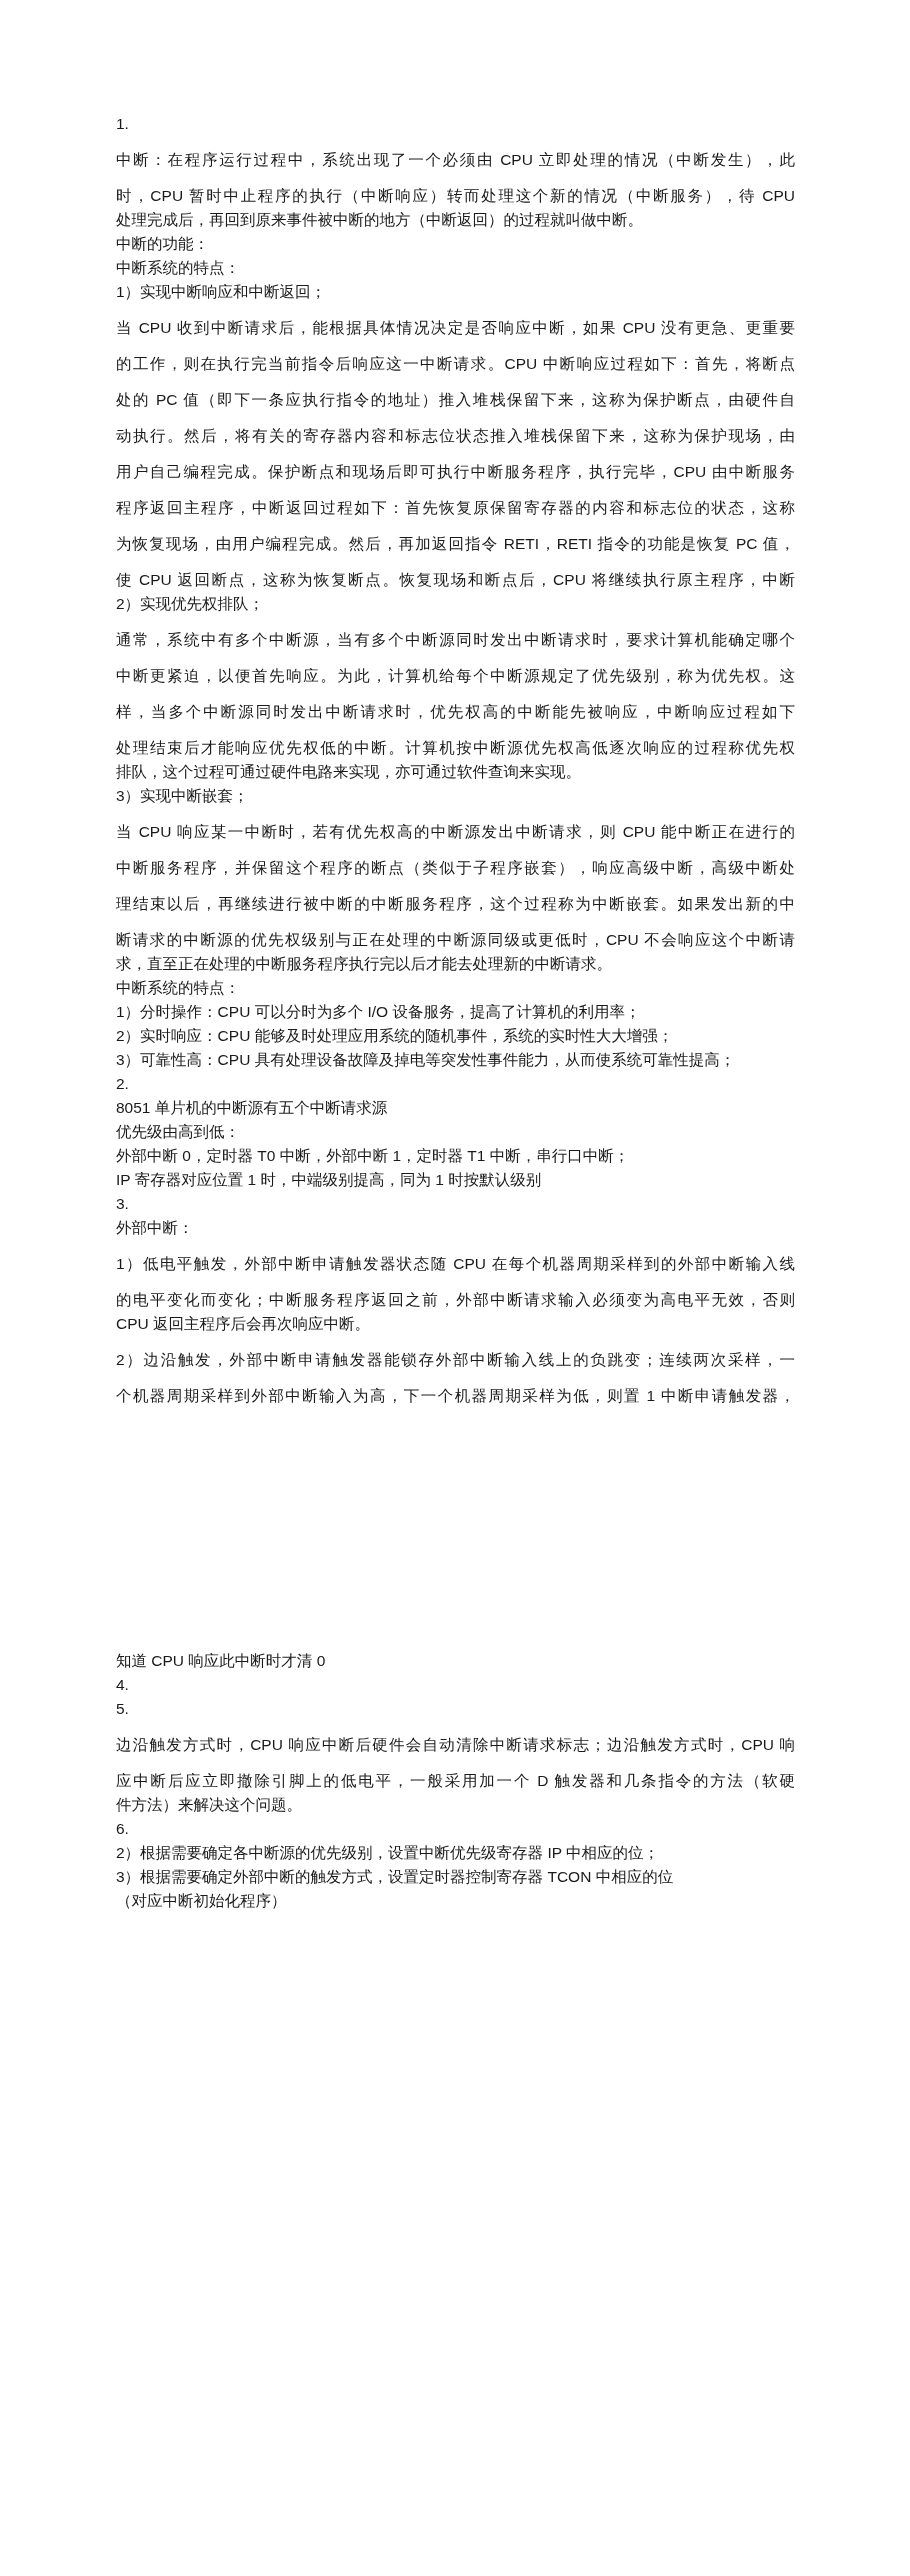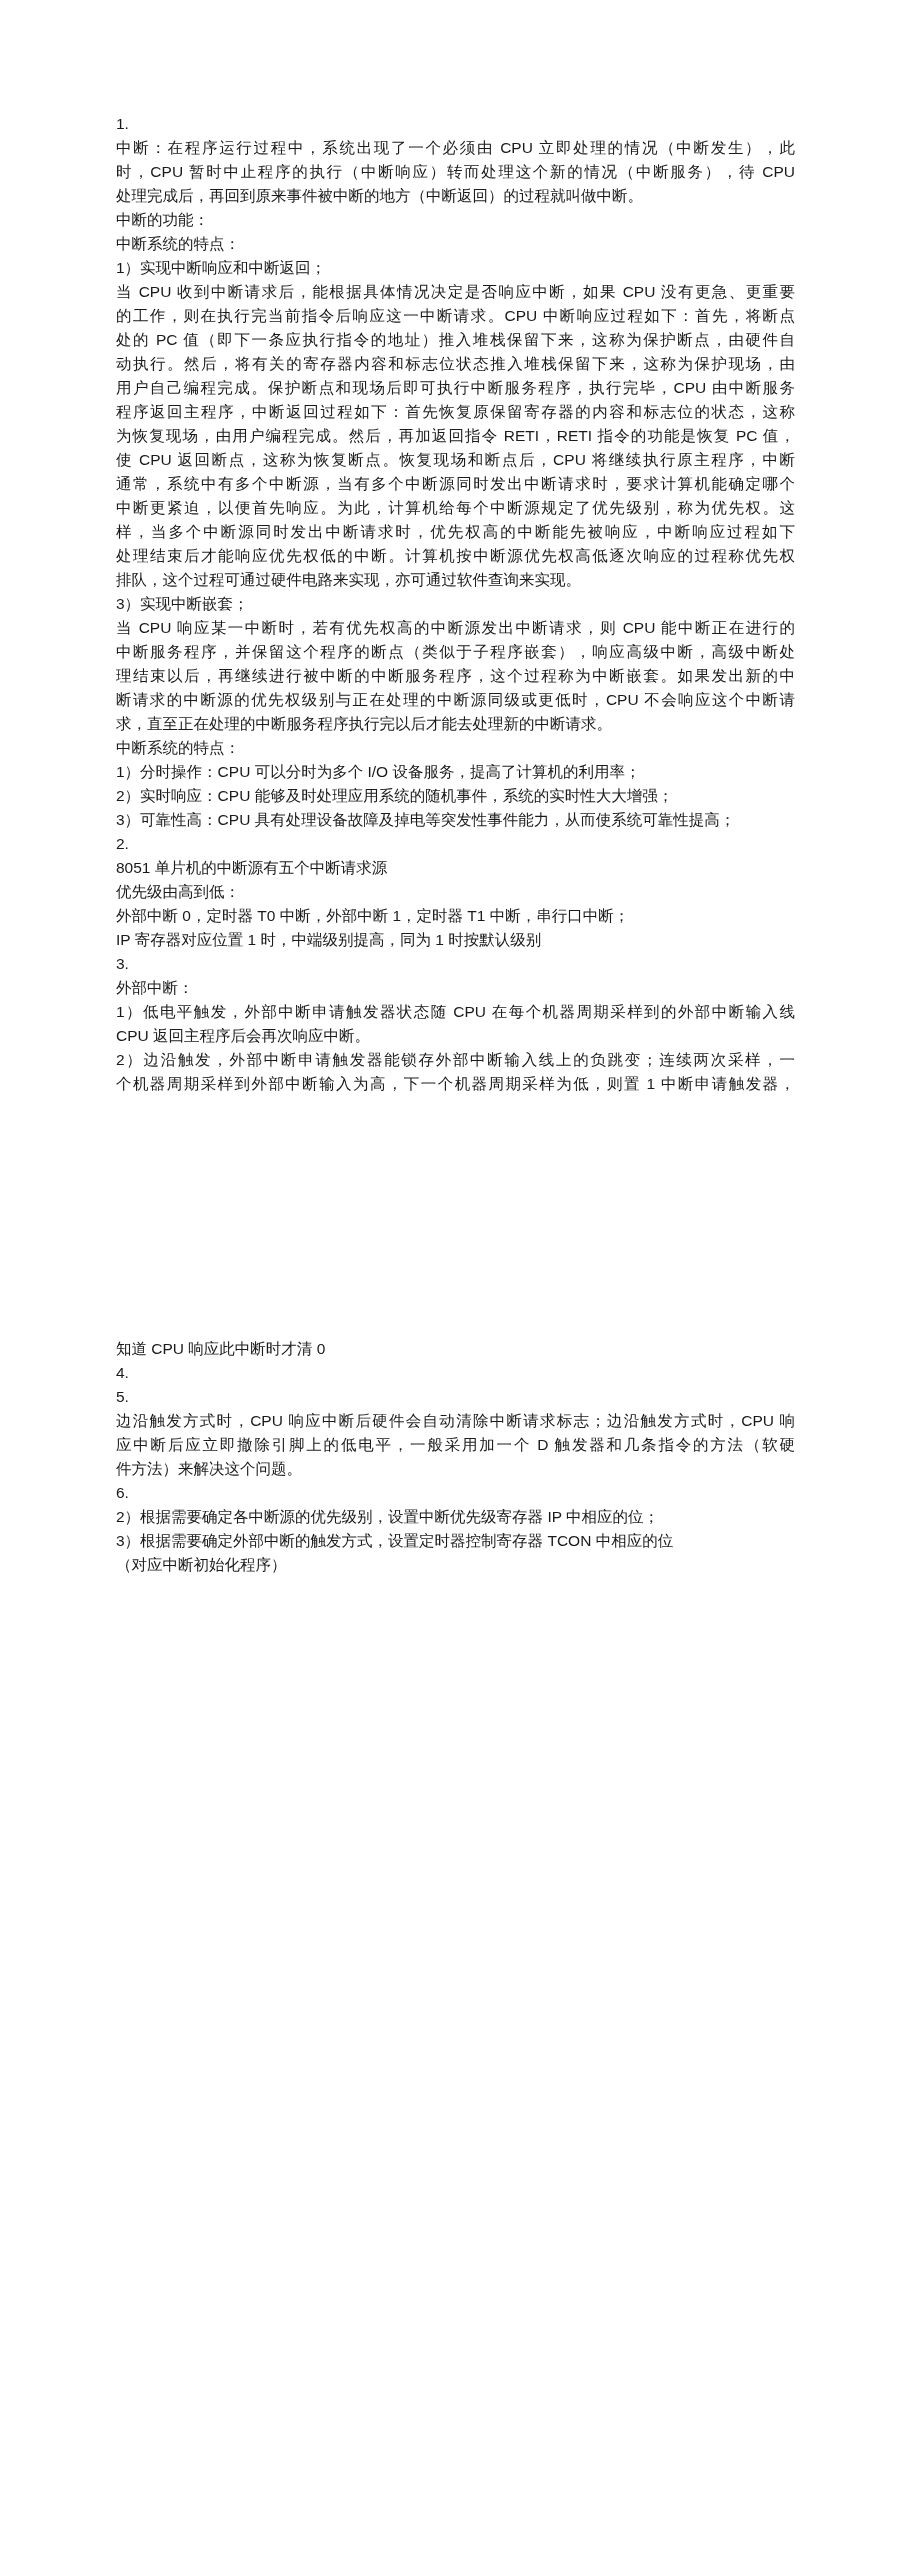--- a/index.html
+++ b/index.html
@@ -33,20 +33,21 @@
     overflow: hidden;
     color: #1a1a1a;
     text-align: left;
     word-break: keep-all;
     white-space: normal;
   }
   
   .line.j {
     text-align: justify;
     text-align-last: justify;
+    margin-top: 12px;
   }
   .gap {
     height: 241px;
   }
 </style>
 </head>
 <body>
 
 <div class="page">
   <div class="content">
@@ -58,20 +59,21 @@
       <div class="line">中断系统的特点：</div>
       <div class="line">1）实现中断响应和中断返回；</div>
       <div class="line j">当 CPU 收到中断请求后，能根据具体情况决定是否响应中断，如果 CPU 没有更急、更重要</div>
       <div class="line j">的工作，则在执行完当前指令后响应这一中断请求。CPU 中断响应过程如下：首先，将断点</div>
       <div class="line j">处的 PC 值（即下一条应执行指令的地址）推入堆栈保留下来，这称为保护断点，由硬件自</div>
       <div class="line j">动执行。然后，将有关的寄存器内容和标志位状态推入堆栈保留下来，这称为保护现场，由</div>
       <div class="line j">用户自己编程完成。保护断点和现场后即可执行中断服务程序，执行完毕，CPU 由中断服务</div>
       <div class="line j">程序返回主程序，中断返回过程如下：首先恢复原保留寄存器的内容和标志位的状态，这称</div>
       <div class="line j">为恢复现场，由用户编程完成。然后，再加返回指令 RETI，RETI 指令的功能是恢复 PC 值，</div>
       <div class="line j">使 CPU 返回断点，这称为恢复断点。恢复现场和断点后，CPU 将继续执行原主程序，中断</div>
+      <div class="line">2）实现优先权排队；</div>
       <div class="line j">通常，系统中有多个中断源，当有多个中断源同时发出中断请求时，要求计算机能确定哪个</div>
       <div class="line j">中断更紧迫，以便首先响应。为此，计算机给每个中断源规定了优先级别，称为优先权。这</div>
       <div class="line j">样，当多个中断源同时发出中断请求时，优先权高的中断能先被响应，中断响应过程如下</div>
       <div class="line j">处理结束后才能响应优先权低的中断。计算机按中断源优先权高低逐次响应的过程称优先权</div>
       <div class="line">排队，这个过程可通过硬件电路来实现，亦可通过软件查询来实现。</div>
       <div class="line">3）实现中断嵌套；</div>
       <div class="line j">当 CPU 响应某一中断时，若有优先权高的中断源发出中断请求，则 CPU 能中断正在进行的</div>
       <div class="line j">中断服务程序，并保留这个程序的断点（类似于子程序嵌套），响应高级中断，高级中断处</div>
       <div class="line j">理结束以后，再继续进行被中断的中断服务程序，这个过程称为中断嵌套。如果发出新的中</div>
       <div class="line j">断请求的中断源的优先权级别与正在处理的中断源同级或更低时，CPU 不会响应这个中断请</div>
@@ -81,20 +83,21 @@
       <div class="line">2）实时响应：CPU 能够及时处理应用系统的随机事件，系统的实时性大大增强；</div>
       <div class="line">3）可靠性高：CPU 具有处理设备故障及掉电等突发性事件能力，从而使系统可靠性提高；</div>
       <div class="line">2.</div>
       <div class="line">8051 单片机的中断源有五个中断请求源</div>
       <div class="line">优先级由高到低：</div>
       <div class="line">外部中断 0，定时器 T0 中断，外部中断 1，定时器 T1 中断，串行口中断；</div>
       <div class="line">IP 寄存器对应位置 1 时，中端级别提高，同为 1 时按默认级别</div>
       <div class="line">3.</div>
       <div class="line">外部中断：</div>
       <div class="line j">1）低电平触发，外部中断申请触发器状态随 CPU 在每个机器周期采样到的外部中断输入线</div>
+      <div class="line j">的电平变化而变化；中断服务程序返回之前，外部中断请求输入必须变为高电平无效，否则</div>
       <div class="line">CPU 返回主程序后会再次响应中断。</div>
       <div class="line j">2）边沿触发，外部中断申请触发器能锁存外部中断输入线上的负跳变；连续两次采样，一</div>
       <div class="line j">个机器周期采样到外部中断输入为高，下一个机器周期采样为低，则置 1 中断申请触发器，</div>
       <div class="gap"></div>
       <div class="line">知道 CPU 响应此中断时才清 0</div>
       <div class="line">4.</div>
       <div class="line">5.</div>
       <div class="line j">边沿触发方式时，CPU 响应中断后硬件会自动清除中断请求标志；边沿触发方式时，CPU 响</div>
       <div class="line j">应中断后应立即撤除引脚上的低电平，一般采用加一个 D 触发器和几条指令的方法（软硬</div>
       <div class="line">件方法）来解决这个问题。</div>

